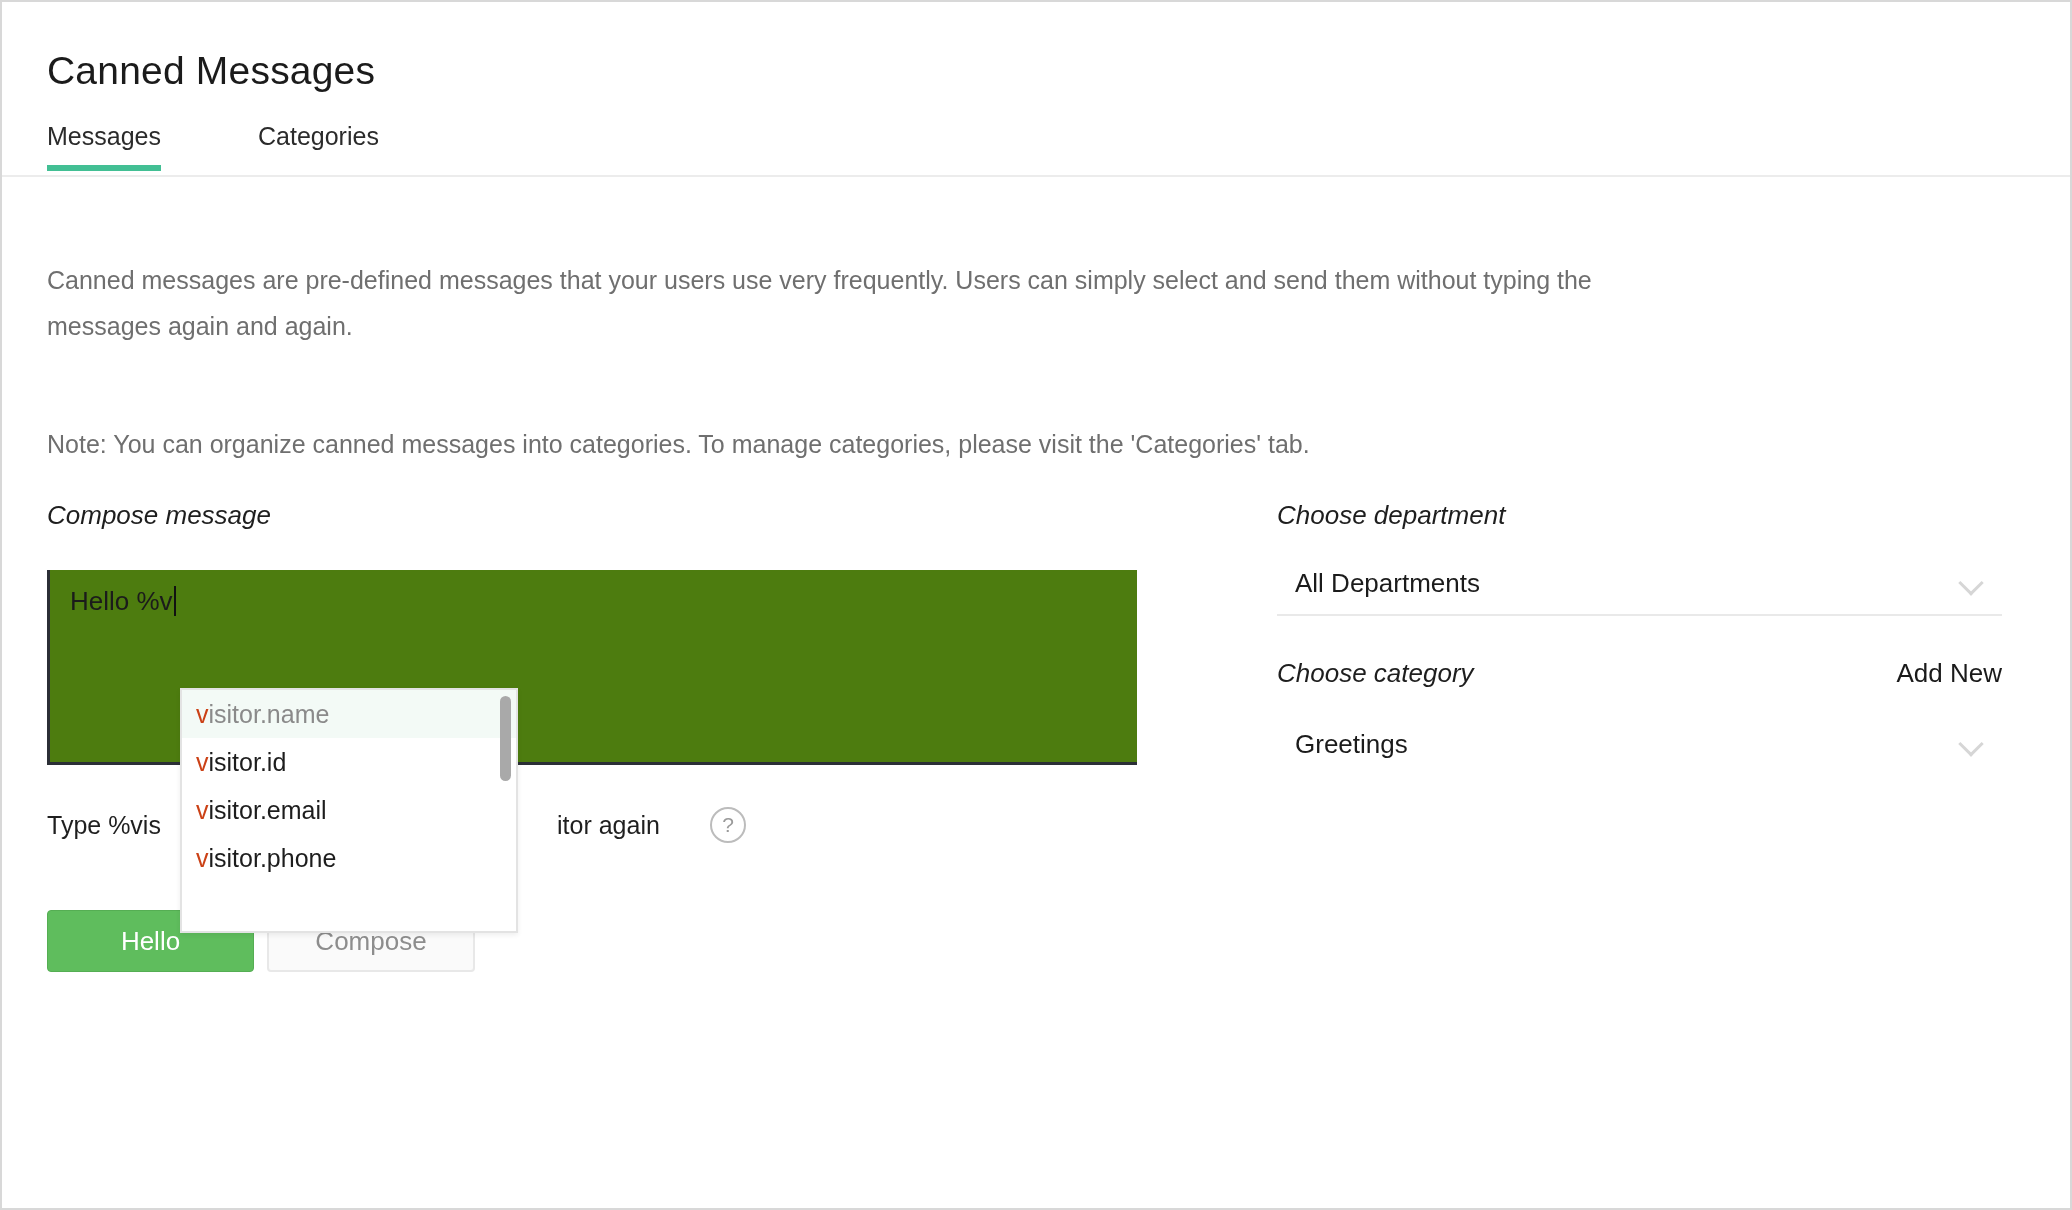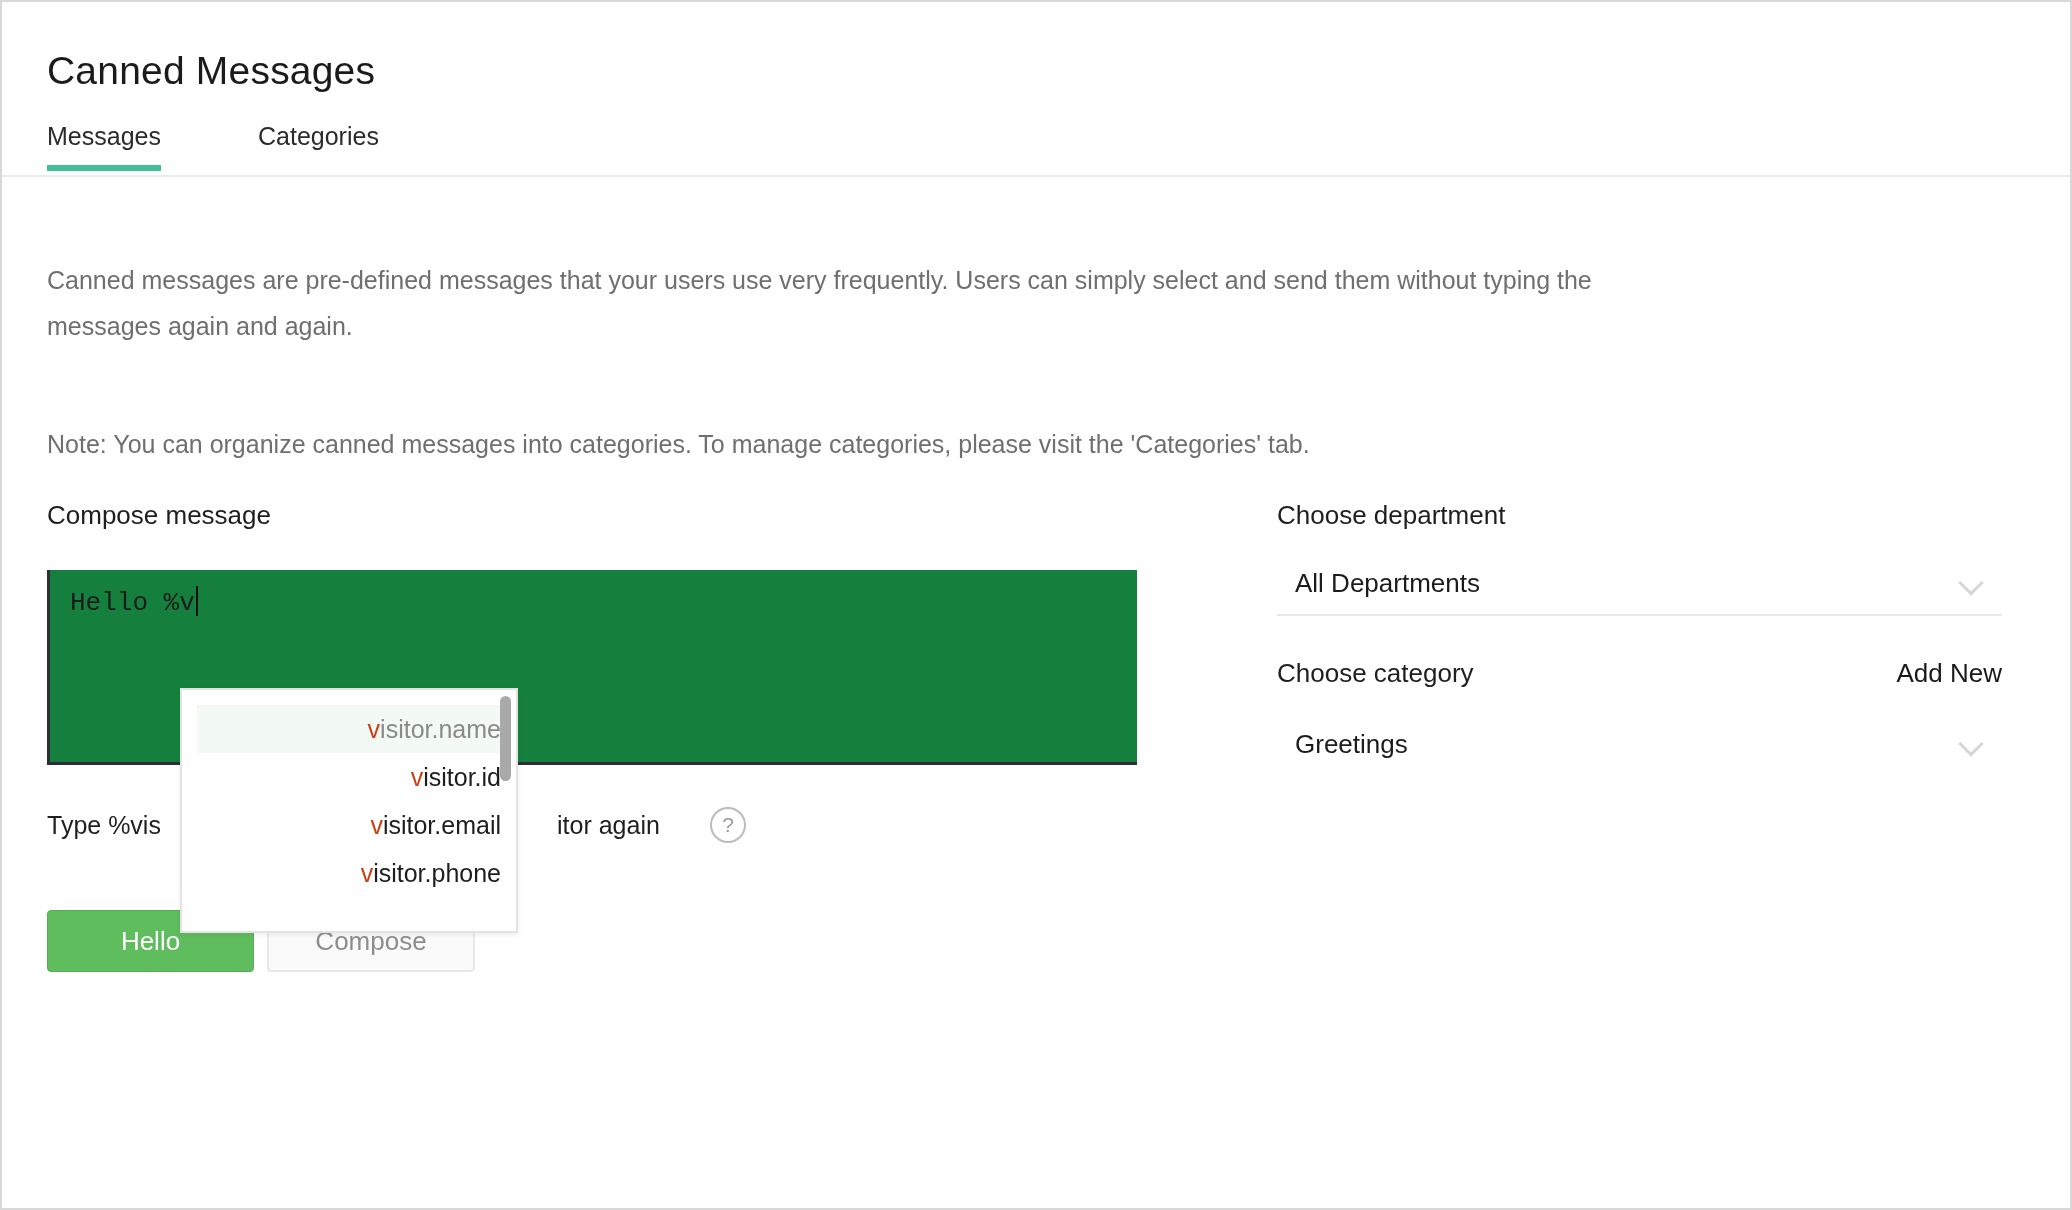--- a/index.html
+++ b/index.html
@@ -84,35 +84,35 @@
     left: 45px;
     top: 500px;
     width: 1100px;
   }
 
   .field-label {
     font-size: 26px;
     color: #1e1e1e;
     line-height: 1;
     font-weight: 400;
+    font-style: italic;
   }
 
   .compose-wrap {
     position: relative;
     margin-top: 42px;
   }
   .compose-box {
     position: relative;
     width: 1090px;
     height: 195px;
     border: 0;
     border-left: 3px solid #2b2f36;
     border-bottom: 3px solid #2b2f36;
-    background: #15803d;
-    font-family: Liberation Mono, monospace;
+    background: #4d7c0f;
   }
   .compose-text {
     position: absolute;
     left: 20px;
     top: 16px;
     font-size: 26px;
     color: #1b1b1b;
     line-height: 1.2;
     white-space: pre;
   }
@@ -134,22 +134,21 @@
     height: 245px;
     background: #ffffff;
     border: 2px solid #e3e3e3;
     box-shadow: 0 2px 5px rgba(0,0,0,0.07);
     overflow: hidden;
     z-index: 20;
   }
   .ac-list {
     list-style: none;
     margin: 0;
-    padding: 15px;
-    text-align: right;
+    padding: 0;
   }
   .ac-item {
     font-size: 25px;
     color: #1d1d1d;
     padding: 8px 0 8px 14px;
     line-height: 1.28;
     cursor: pointer;
     white-space: nowrap;
   }
   .ac-item.sel {

